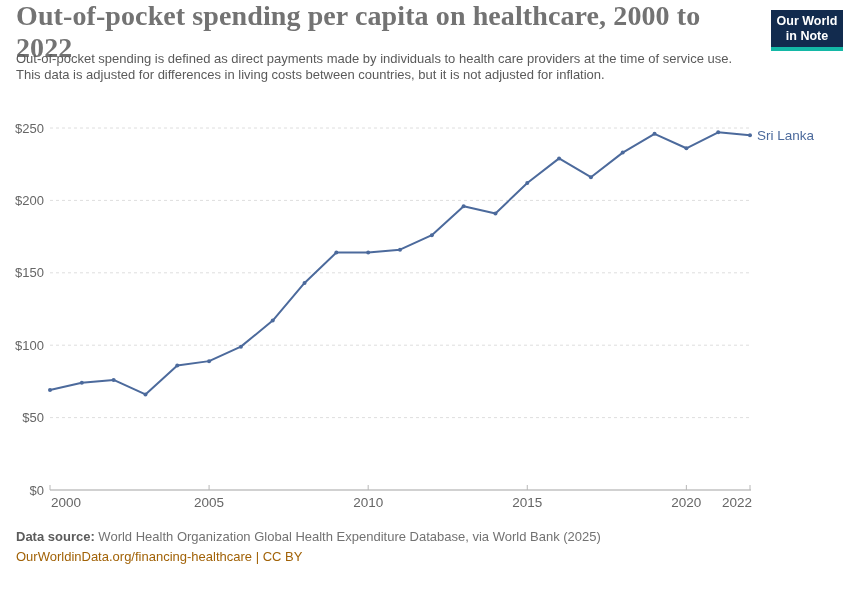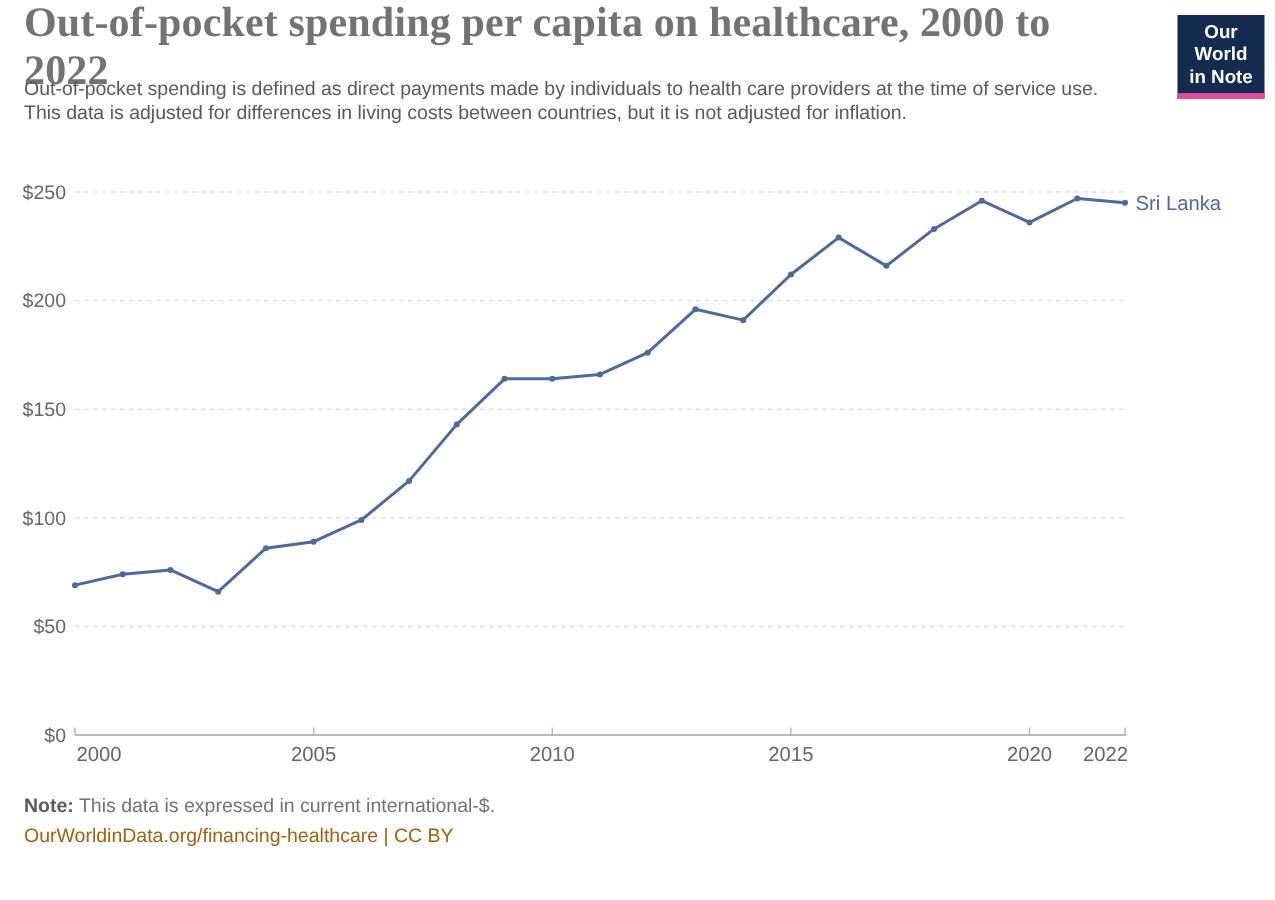--- a/index.html
+++ b/index.html
@@ -11,22 +11,22 @@
   .title {
     position:absolute; left:16px; top:0; width:740px;
     font-family:"Liberation Serif","DejaVu Serif",serif;
     font-size:28px; font-weight:700; color:#737373; letter-spacing:0.1px;
   }
   .subtitle {
     position:absolute; left:16px; top:51px; width:744px;
     font-size:13px; line-height:1.24; color:#5a5a5a;
   }
   .logo {
-    position:absolute; top:10px; right:7px; width:58px;
-    background:#122b4e; border-bottom:4px solid #ec4899;
+    position:absolute; top:10px; right:7px; width:72px;
+    background:#122b4e; border-bottom:4px solid #14b8a6;
     padding:4px 2px 3px; text-align:center; cursor:pointer;
   }
   .logo span { display:block; color:#ffffff; font-size:12.5px; font-weight:700; line-height:15px; }
   #chart-svg { position:absolute; left:0; top:0; width:850px; height:525px; }
   #chart-svg text { font-family:"Liberation Sans", sans-serif; }
   .footer {
     position:absolute; left:16px; top:527px; width:818px;
     font-size:13px; line-height:20px; color:#727272;
   }
   .footer b { color:#5b5b5b; font-weight:700; }
@@ -92,17 +92,17 @@
       <circle cx="590.9090909090909" cy="177.23200000000003" r="2" fill="#4c6a9c"></circle>
       <circle cx="622.7272727272727" cy="152.61599999999999" r="2" fill="#4c6a9c"></circle>
       <circle cx="654.5454545454545" cy="133.79199999999997" r="2" fill="#4c6a9c"></circle>
       <circle cx="686.3636363636364" cy="148.272" r="2" fill="#4c6a9c"></circle>
       <circle cx="718.1818181818181" cy="132.344" r="2" fill="#4c6a9c"></circle>
       <circle cx="750" cy="135.24" r="2" fill="#4c6a9c"></circle>
       <text x="757" y="139.74" fill="#4c6a9c" font-size="13.5">Sri Lanka</text>
     </svg>
 
   <div class="footer">
-    <div><b>Note:</b><span> This data is expressed in current international-$.</span></div>
+    <div><b>Data source:</b><span> World Health Organization Global Health Expenditure Database, via World Bank (2025)</span></div>
     <div class="link-line">OurWorldinData.org/financing-healthcare | CC BY</div>
   </div>
 
 </div>
 
 </body></html>

